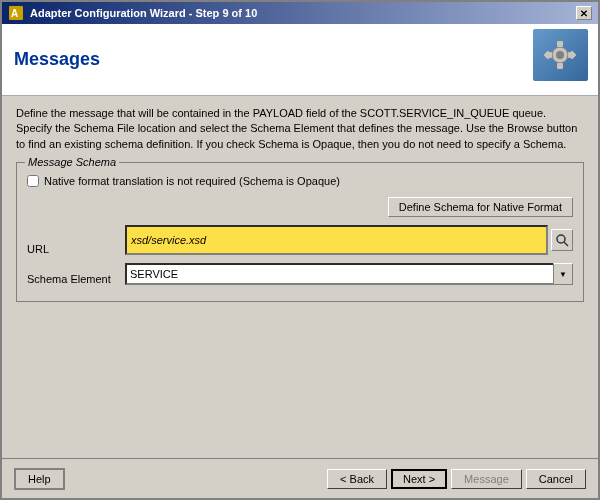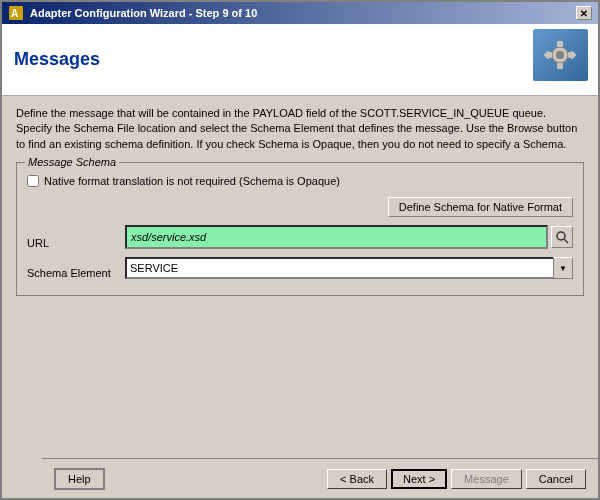--- a/index.html
+++ b/index.html
@@ -164,25 +164,25 @@
 
     .url-input-wrapper {
       display: flex;
       align-items: center;
       flex: 1;
       gap: 3px;
     }
 
     .url-input {
       flex: 1;
-      height: 24px;
+      height: 30px;
       padding: 2px 4px;
       font-size: 11px;
       border: 2px inset #808080;
-      background: #86efac;
+      background: #fde047;
       color: #000;
       font-style: italic;
       outline: none;
       selection-color: #3366cc;
     }
 
     .browse-btn {
       width: 22px;
       height: 22px;
       background: #d4d0c8;
@@ -237,21 +237,20 @@
 
     .footer {
       height: 40px;
       background: #d4d0c8;
       border-top: 1px solid #808080;
       display: flex;
       align-items: center;
       padding: 0 12px;
       justify-content: space-between;
       flex-shrink: 0;
-      margin-left: 40px;
     }
 
     .footer-left {
       display: flex;
       align-items: center;
     }
 
     .footer-right {
       display: flex;
       align-items: flex-start;

